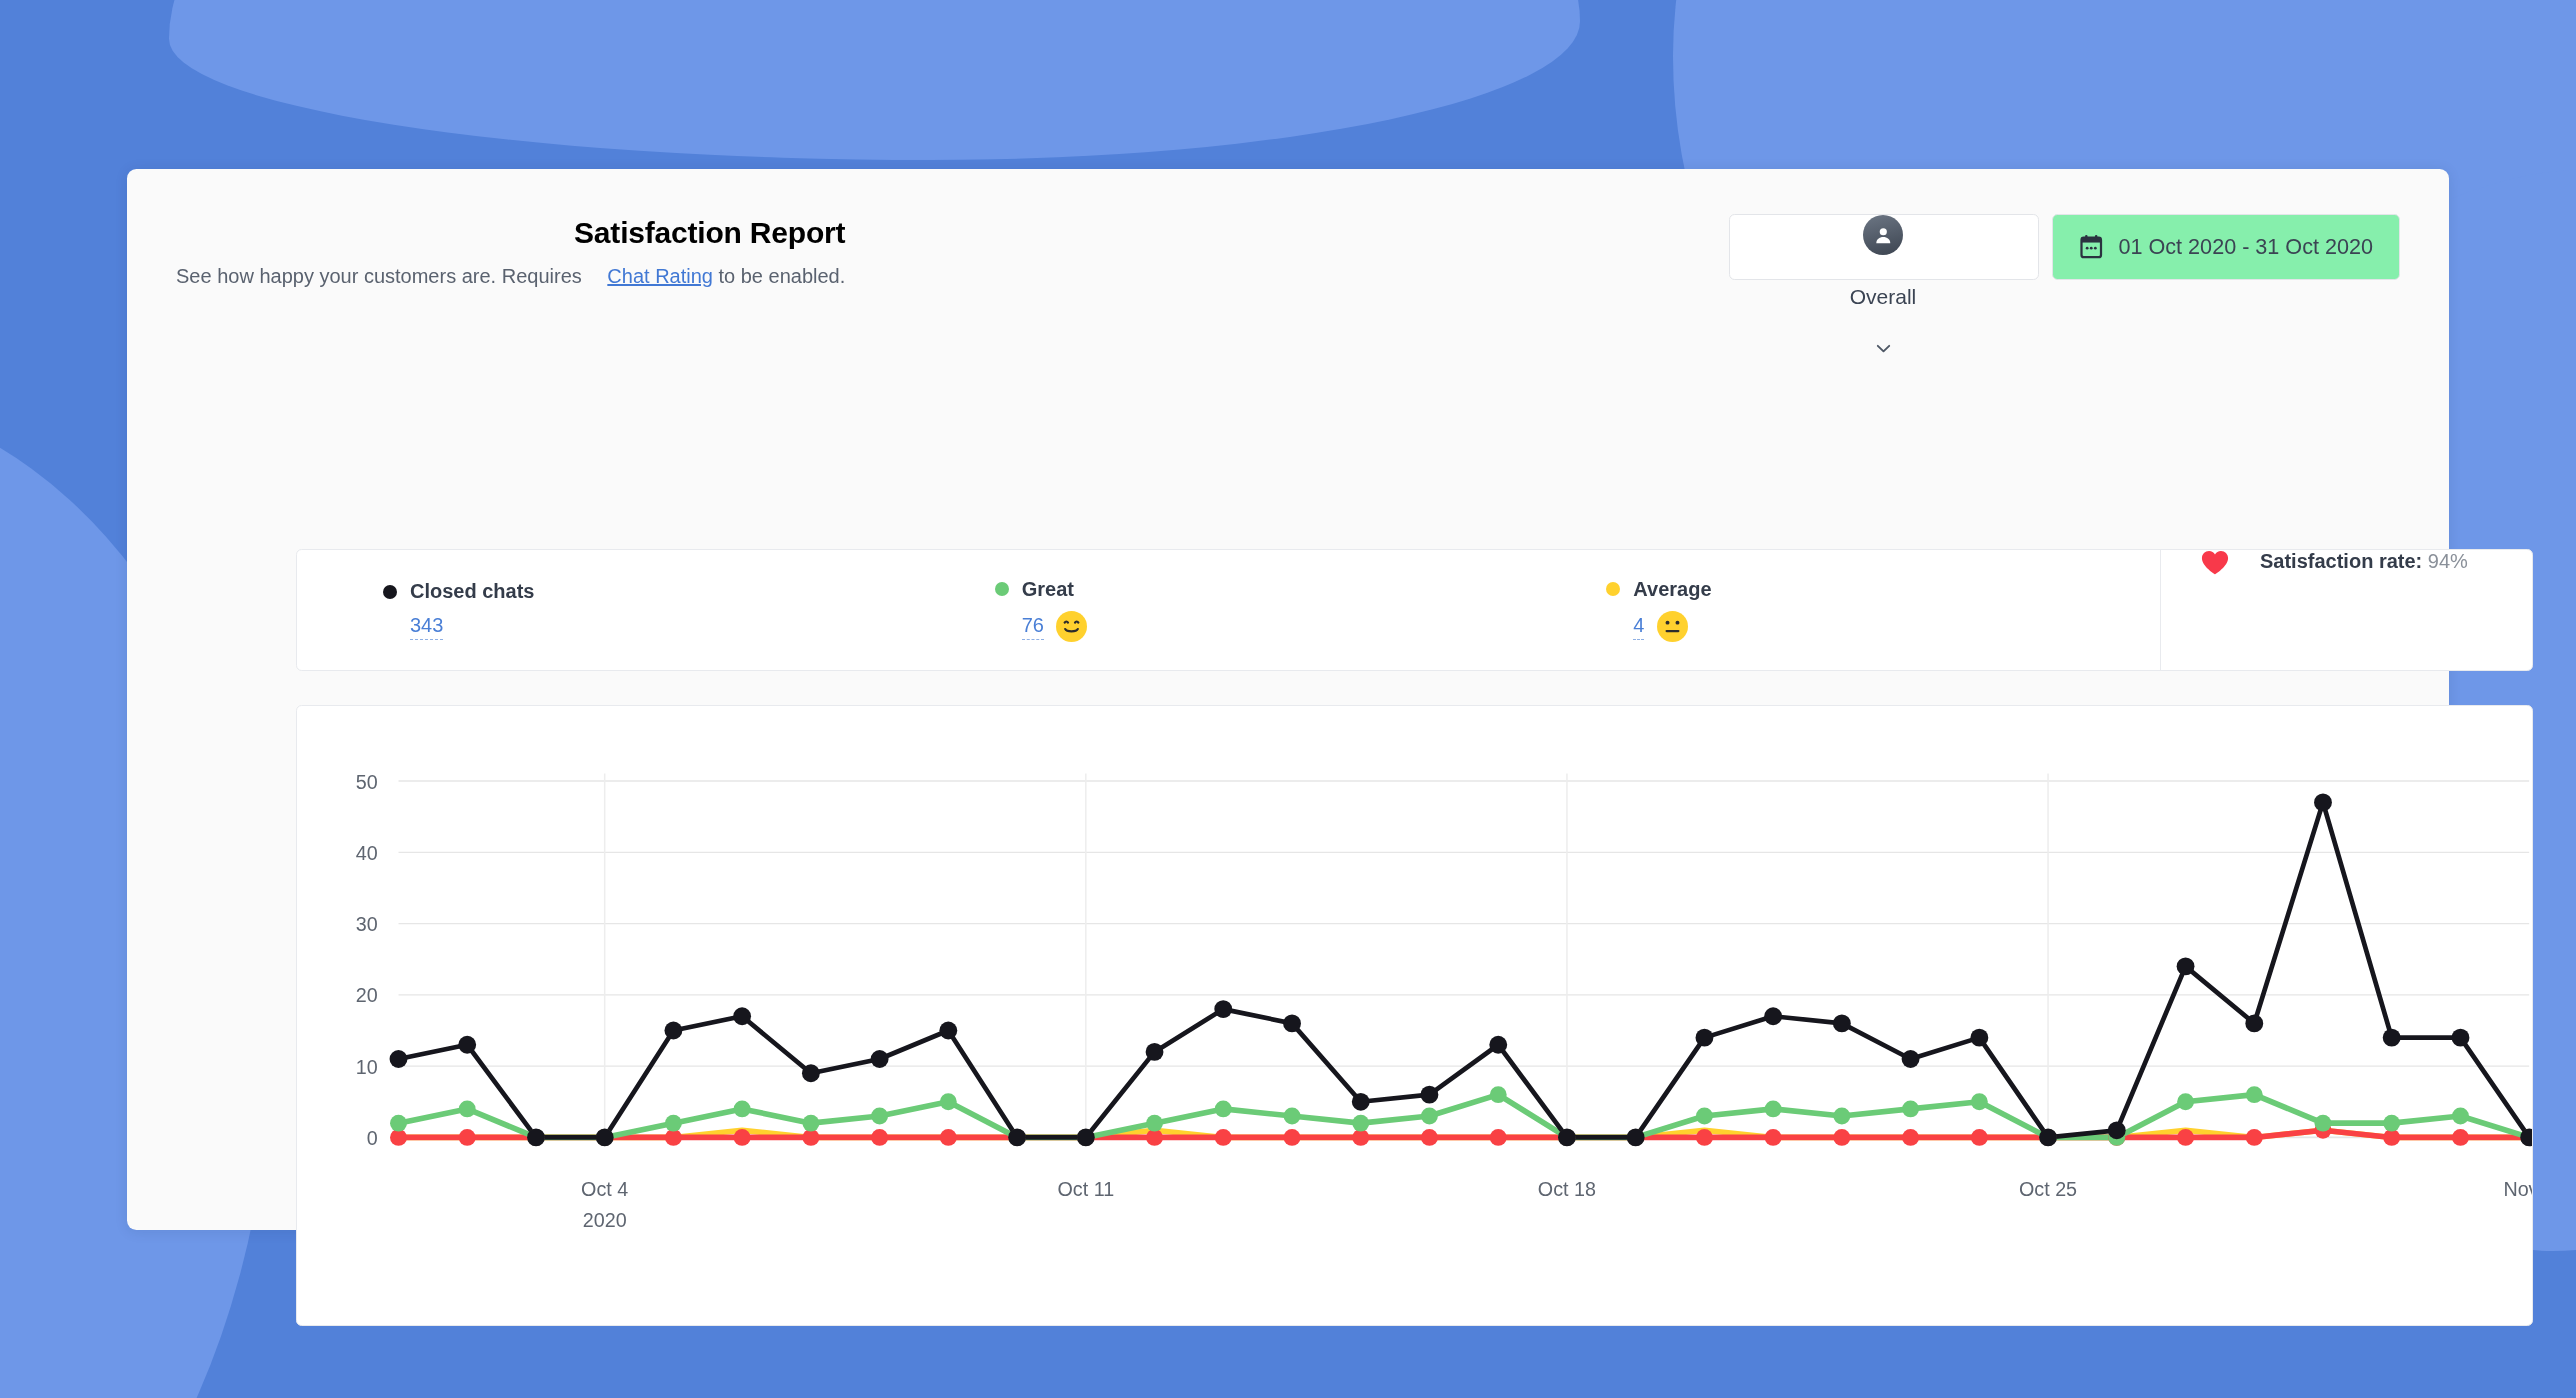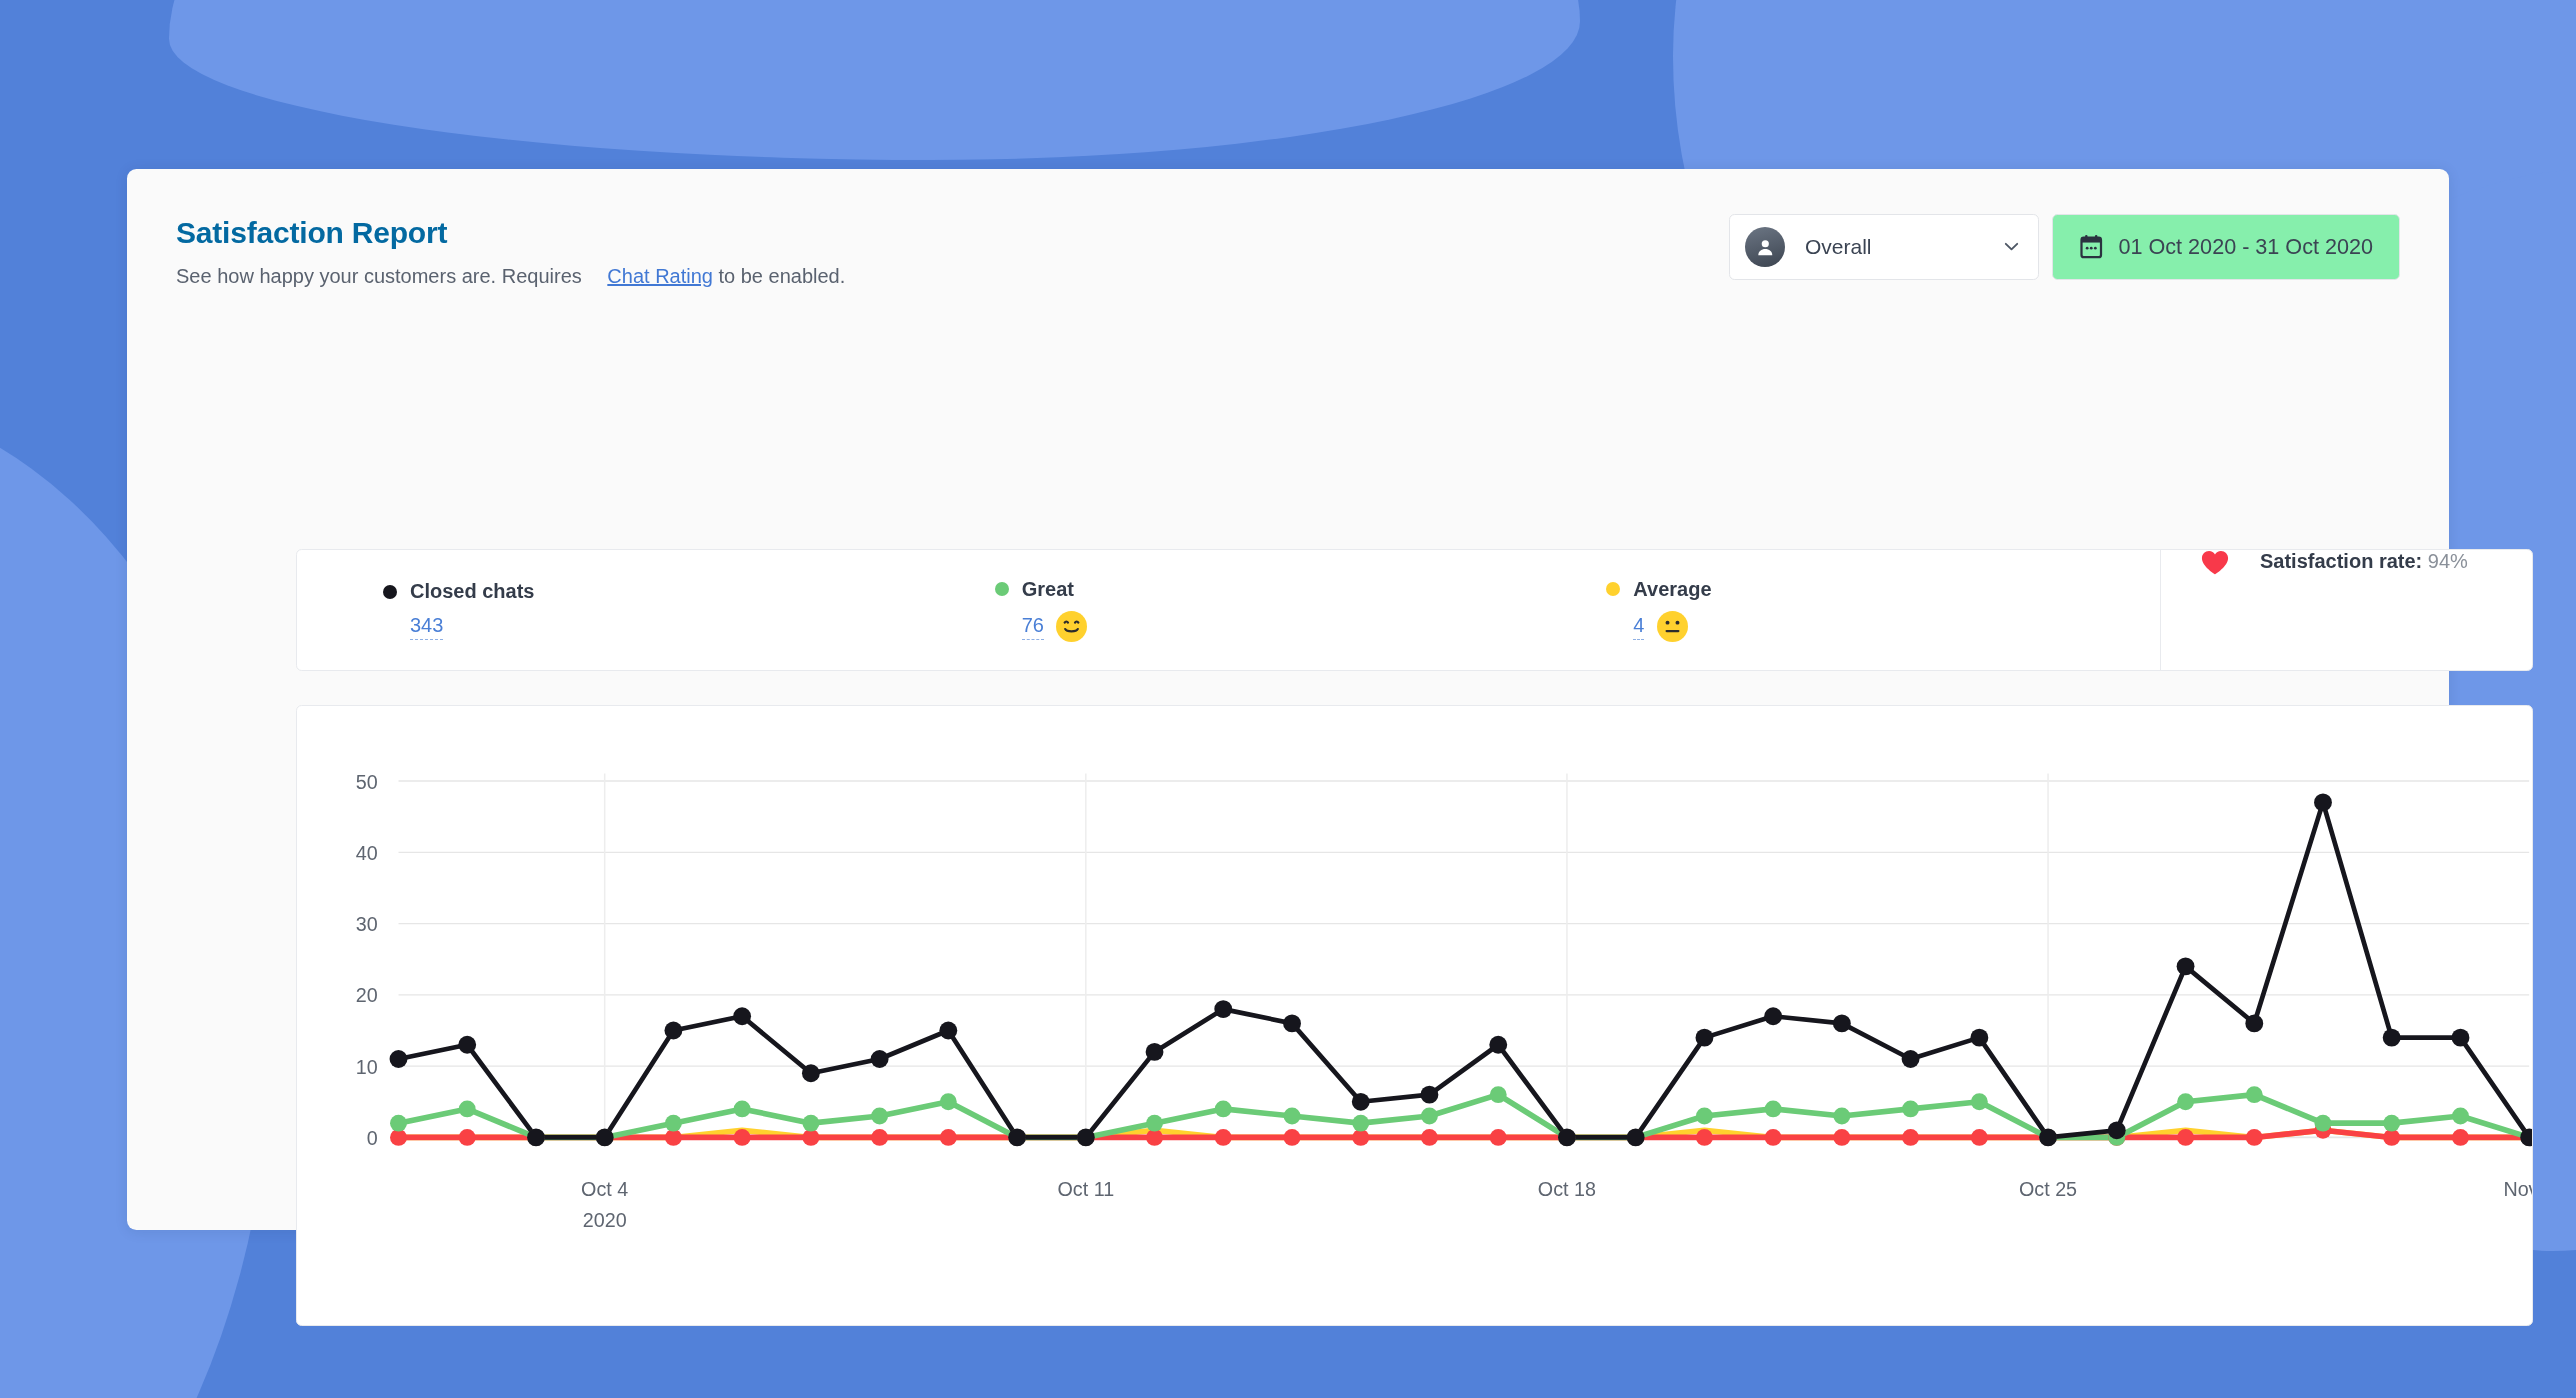--- a/index.html
+++ b/index.html
@@ -49,36 +49,37 @@
   }
 
   
   .hdr {
     position: absolute; left: 0; top: 0; width: 100%;
     display: flex; align-items: flex-start; justify-content: space-between;
     padding: 43px 49px 0 49px;
   }
   .hdr-left { padding-top: 3.8px; }
   .page-title {
-    font-size: 30px; font-weight: bold; color: #0369a1;
+    font-size: 30px; font-weight: bold; color: #000000;
     letter-spacing: -0.2px;
+    text-align: right;
   }
   .page-sub {
     margin-top: 15px; font-size: 20px; color: #5A626F;
   }
   .page-sub a {
     color: #4178D4; text-decoration: underline; margin-left: 20px;
   }
   .hdr-right { display: flex; align-items: center; gap: 13px; padding-top: 1.9px; }
 
   .sel-btn {
     height: 66px; min-width: 310px;
     background: #fff; border: 0.9px solid #E3E5E9; border-radius: 5.6px;
     display: flex; align-items: center; padding: 0 17px 0 15px;
-    gap: 20px; cursor: pointer;
+    gap: 30px; cursor: pointer; flex-direction: column;
   }
   .avatar-ic {
     width: 40px; height: 40px; border-radius: 50%;
     background: linear-gradient(165deg,#6C7684 0%,#3C4450 100%);
     display: flex; align-items: center; justify-content: center;
     flex: 0 0 auto;
   }
   .sel-label { font-size: 21px; color: #3B4453; flex: 1 1 auto; }
   .chev { width: 19px; height: 19px; flex: 0 0 auto; }
 

